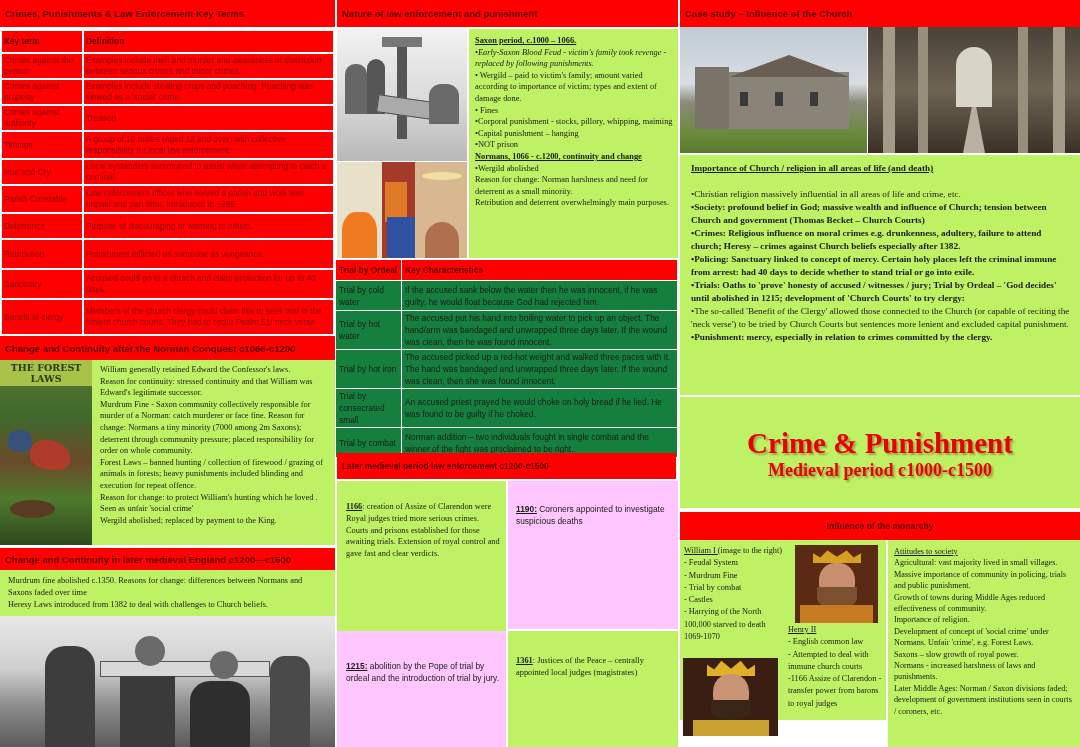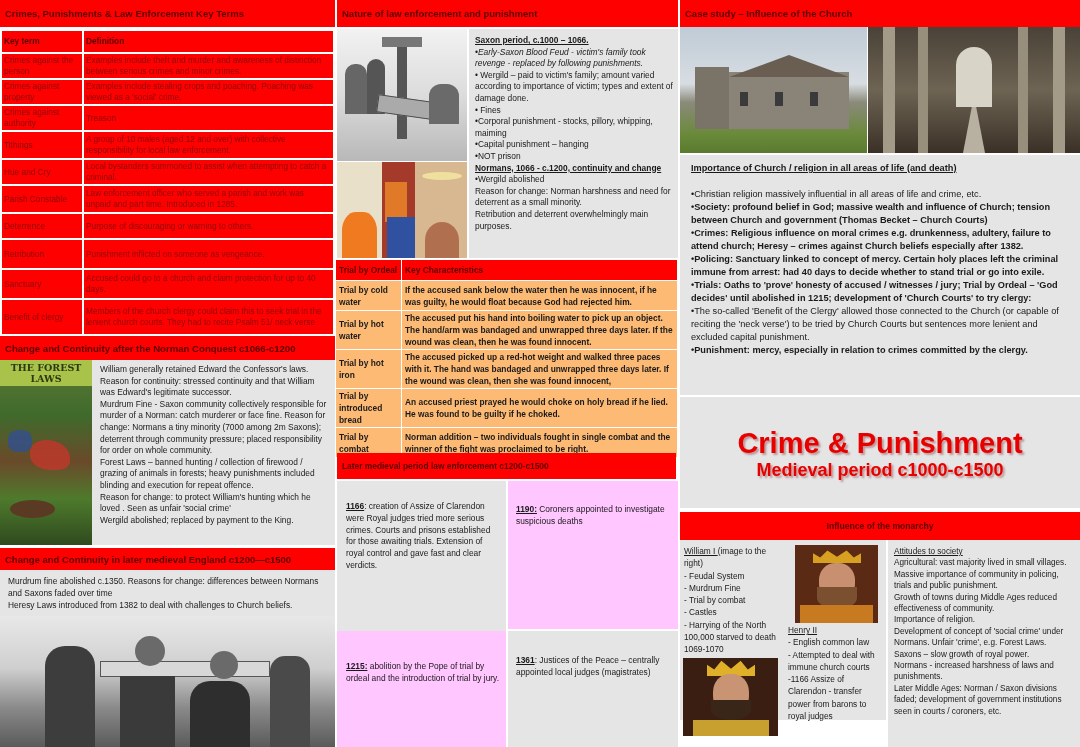--- a/index.html
+++ b/index.html
@@ -1,35 +1,35 @@
 <!DOCTYPE html>
 <html><head>
 <meta charset="utf-8">
 <style>
   * { box-sizing: border-box; margin: 0; padding: 0; }
   html, body { width: 1080px; height: 747px; overflow: hidden; background: #ffffff; }
   body { position: relative; font-family: "Liberation Sans", sans-serif; color: #222; }
   .abs { position: absolute; }
   .red-bar { background: #ff0000; color: #5a0000; font-weight: bold; display: flex; align-items: center; padding-left: 5px; font-size: 9.5px; }
-  .pink { background: #e5e5e5; }
+  .pink { background: #bef264; font-family: Liberation Serif, serif; }
   .magenta { background: #ffc6ff; }
   .txt { font-size: 8.6px; line-height: 12px; color: #1a1a1a; }
   .u { text-decoration: underline; font-weight: bold; }
   .b { font-weight: bold; }
   .i { font-style: italic; }
 
   
   table.kt { position: absolute; left: 0; top: 29px; width: 335px; border-collapse: collapse; }
   table.kt td { background: #ff0000; border: 2px solid #ffffff; color: #8b0a0a; font-size: 8.3px; line-height: 11px; padding: 1px 2px; vertical-align: middle; }
   table.kt td.k { width: 82px; }
   table.kt tr.hd td { color: #5a0000; font-weight: bold; height: 23px; }
 
   
   table.ord { position: absolute; left: 335px; top: 259px; width: 343px; border-collapse: collapse; }
-  table.ord td { border: 1.5px solid #ffffff; font-size: 8.4px; line-height: 12px; padding: 1px 3px; vertical-align: middle; background: #fdba74; color: #1a1a1a; font-weight: bold; }
+  table.ord td { border: 1.5px solid #ffffff; font-size: 8.4px; line-height: 12px; padding: 1px 3px; vertical-align: middle; background: #15803d; color: #1a1a1a; }
   table.ord td.k { width: 66px; }
   table.ord tr.hd td { background: #ff0000; color: #5a0000; font-weight: bold; height: 21px; }
 
   .img { overflow: hidden; }
   .title-main { color: #e80000; font-weight: bold; text-align: center; text-shadow: 2px 2px 2px rgba(120,0,0,0.35); }
 </style>
 </head>
 <body>
 
 <div class="abs red-bar" style="left:0;top:0;width:335px;height:27px;">
@@ -171,21 +171,21 @@
       </tr>
   <tr style="height:39px">
         <td class="k">Trial by hot water</td>
         <td>The accused put his hand into boiling water to pick up an object. The hand/arm was bandaged and unwrapped three days later. If the wound was clean, then he was found innocent.</td>
       </tr>
   <tr style="height:39px">
         <td class="k">Trial by hot iron</td>
         <td>The accused picked up a red-hot weight and walked three paces with it. The hand was bandaged and unwrapped three days later. If the wound was clean, then she was found innocent,</td>
       </tr>
   <tr style="height:36px">
-        <td class="k">Trial by introduced bread</td>
+        <td class="k">Trial by consecrated small</td>
         <td>An accused priest prayed he would choke on holy bread if he lied. He was found to be guilty if he choked.</td>
       </tr>
   <tr style="height:30px">
         <td class="k">Trial by combat</td>
         <td>Norman addition – two individuals fought in single combat and the winner of the fight was proclaimed to be right.</td>
       </tr>
 </tbody>
   </table>
 
 <div class="abs red-bar" style="left:337px;top:453px;width:339px;height:26px;font-size:8.4px;">

